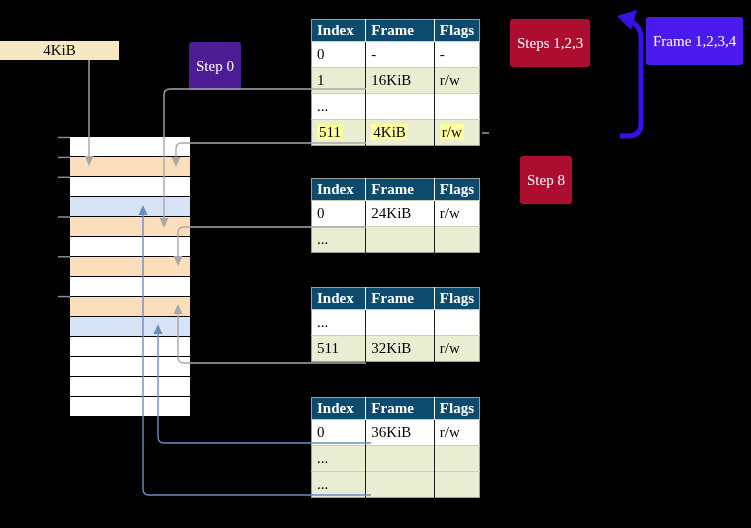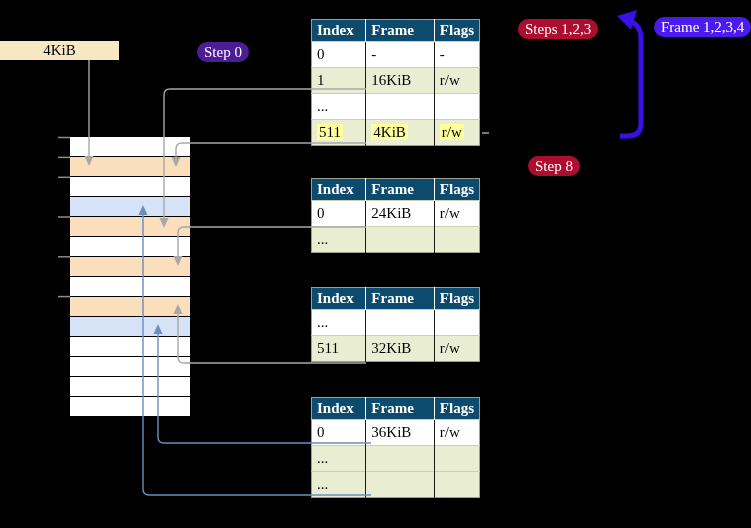--- a/index.html
+++ b/index.html
@@ -4,22 +4,22 @@
 <style>
   html,body{margin:0;padding:0;background:#000;}
   .canvas{position:relative;width:751px;height:528px;background:#000;overflow:hidden;
           font-family:"Liberation Serif","DejaVu Serif",serif;}
 
   
   .framebox{position:absolute;left:0;top:41px;width:119px;height:19px;background:#F7E8C4;
             color:#000;text-align:center;font-size:15px;line-height:19px;}
 
   
-  .badge{position:absolute;color:#fff;font-size:15px;line-height:18px;padding:1px 7px;
-         border-radius:10px;white-space:nowrap;margin-left:8px;}
+  .badge{position:absolute;color:#fff;font-size:15px;line-height:18px;padding:15px 7px;
+         border-radius:3px;white-space:nowrap;}
   .b-step0{left:189px;top:42px;}
   .b-steps123{left:510px;top:19px;}
   .b-steps1234{left:646px;top:17px;}
   .b-step4{left:520px;top:156px;}
 
   
   .memcol{position:absolute;left:70px;top:137px;width:120px;height:279px;
           display:flex;flex-direction:column;}
   .memrow{flex:1;border-bottom:1px solid #000;}
   .memrow:last-child{border-bottom:none;}

